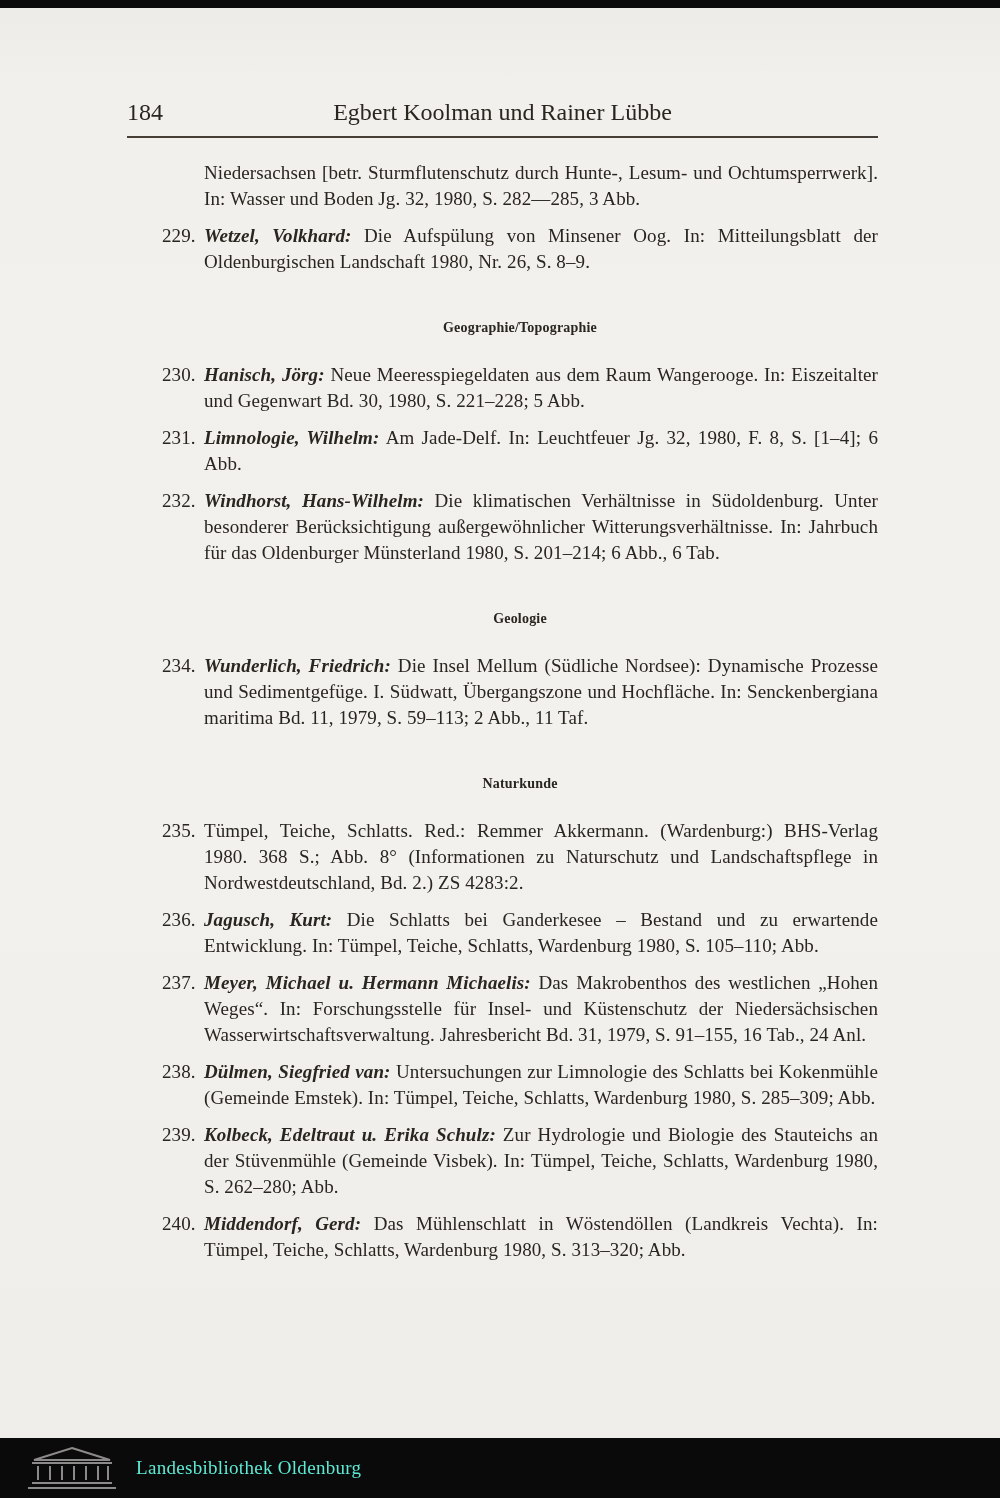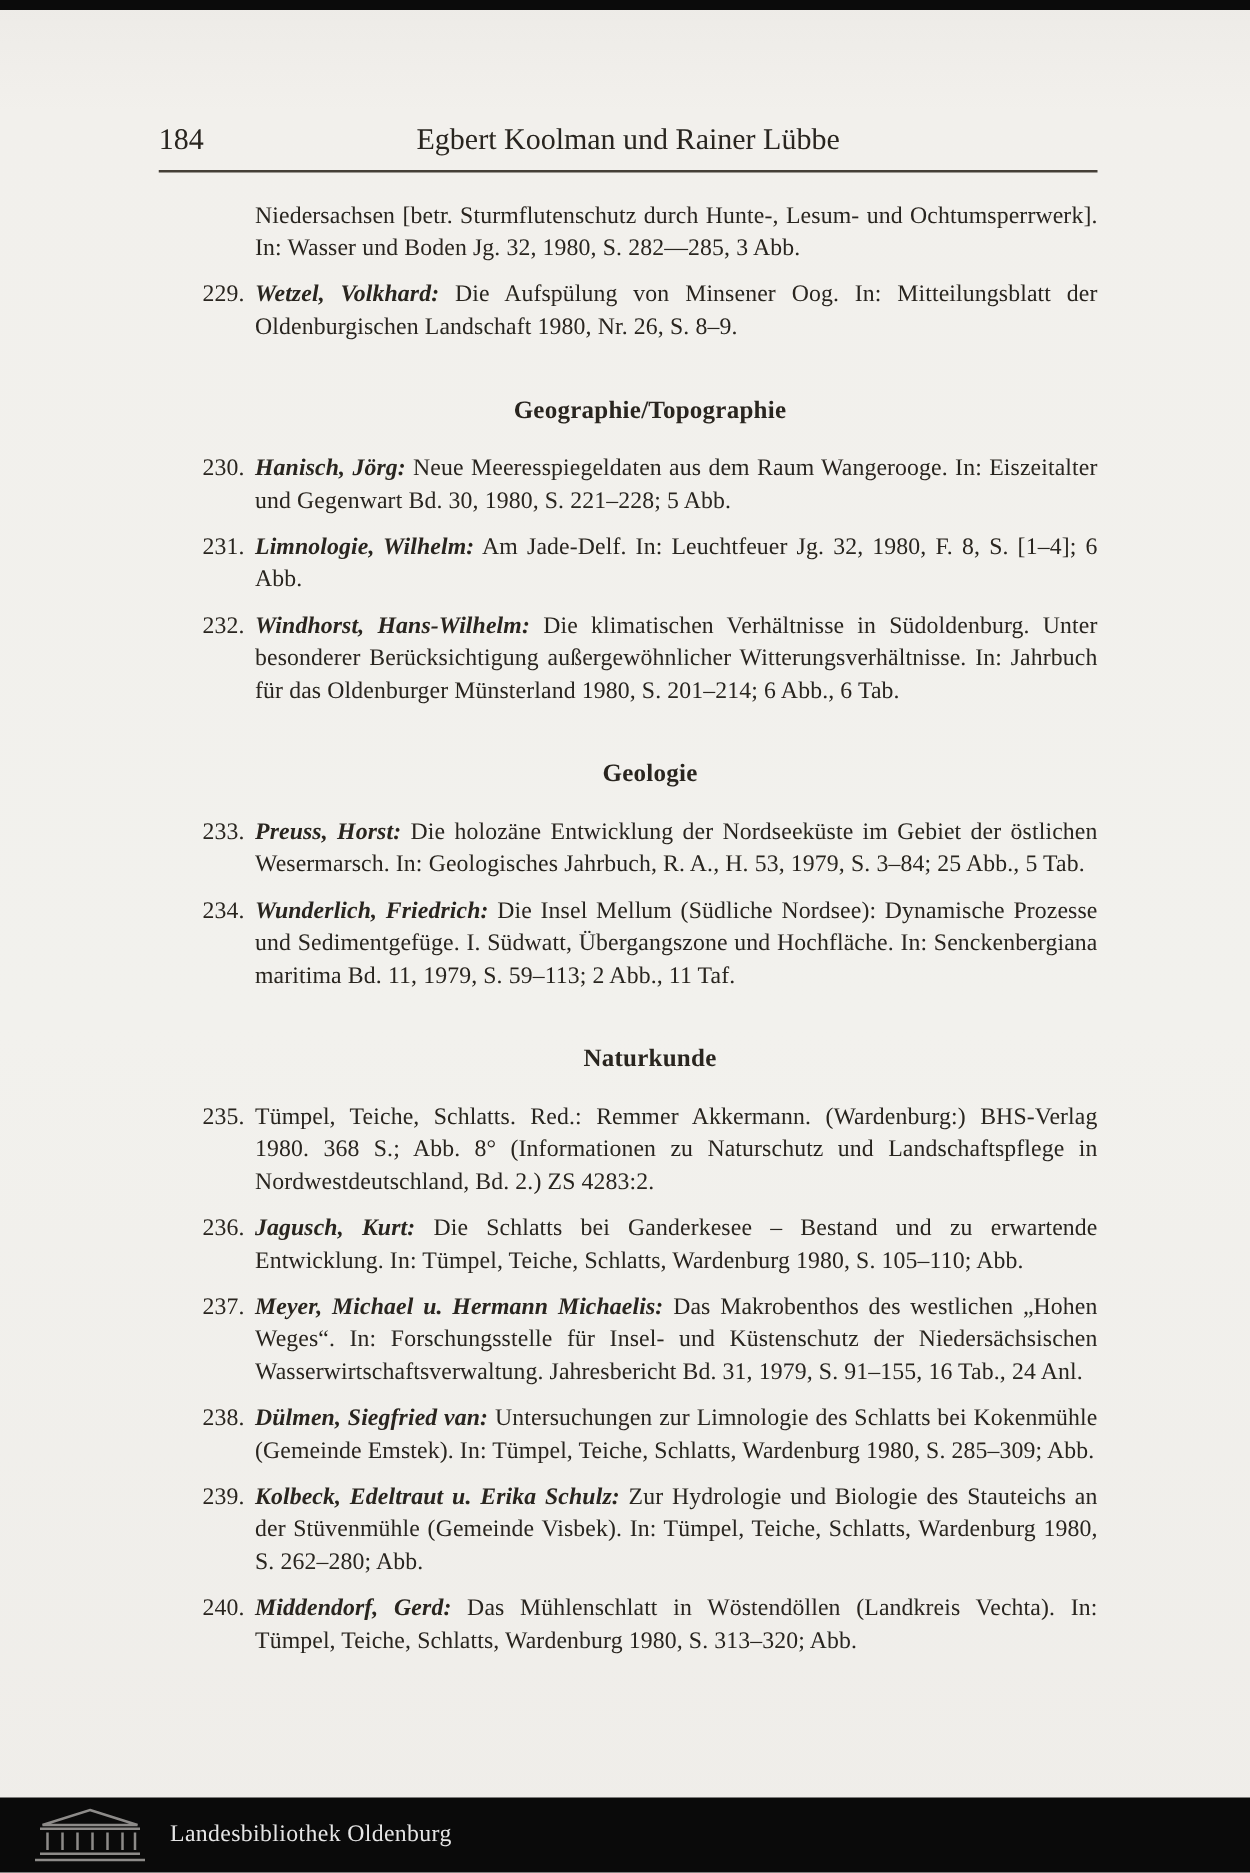--- a/index.html
+++ b/index.html
@@ -67,39 +67,39 @@
   .entry-num {
     display: inline-block;
     width: 42px;
     text-indent: 0;
   }
   .entry-author {
     font-style: italic;
     font-weight: bold;
   }
   .section-heading {
-    font-size: 20px;
+    font-size: 14px;
     font-weight: bold;
     text-align: center;
     margin: 40px 0 21px 0;
     letter-spacing: 0.2px;
   }
   .footer-bar {
     position: absolute;
     left: 0; right: 0; bottom: 0;
     height: 60px;
     background: #0a0a0a;
     display: flex;
     align-items: center;
     gap: 16px;
     padding-left: 24px;
     box-sizing: border-box;
   }
   .library-name {
-    color: #e5e5e5;
+    color: #5eead4;
     font-size: 19px;
     letter-spacing: 0.3px;
   }
   .library-logo {
     flex: 0 0 auto;
   }
 </style>
 </head>
 <body>
 
@@ -112,21 +112,20 @@
   </header>
   <hr class="header-rule">
   <main class="bibliography" id="bibliography">
       <p class="entry continuation"><span class="entry-text">Niedersachsen [betr. Sturmflutenschutz durch Hunte-, Lesum- und Ochtumsperrwerk]. In: Wasser und Boden Jg. 32, 1980, S. 282—285, 3 Abb.</span></p>
       <p class="entry"><span class="entry-num">229.</span><i class="entry-author">Wetzel, Volkhard:</i> <span class="entry-text">Die Aufspülung von Minsener Oog. In: Mitteilungsblatt der Oldenburgischen Landschaft 1980, Nr. 26, S. 8–9.</span></p>
       <h2 class="section-heading">Geographie/Topographie</h2>
       <p class="entry"><span class="entry-num">230.</span><i class="entry-author">Hanisch, Jörg:</i> <span class="entry-text">Neue Meeresspiegeldaten aus dem Raum Wangerooge. In: Eiszeitalter und Gegenwart Bd. 30, 1980, S. 221–228; 5 Abb.</span></p>
       <p class="entry"><span class="entry-num">231.</span><i class="entry-author">Limnologie, Wilhelm:</i> <span class="entry-text">Am Jade-Delf. In: Leuchtfeuer Jg. 32, 1980, F. 8, S. [1–4]; 6 Abb.</span></p>
       <p class="entry"><span class="entry-num">232.</span><i class="entry-author">Windhorst, Hans-Wilhelm:</i> <span class="entry-text">Die klimatischen Verhältnisse in Südoldenburg. Unter besonderer Berücksichtigung außergewöhnlicher Witterungsverhältnisse. In: Jahrbuch für das Oldenburger Münsterland 1980, S. 201–214; 6 Abb., 6 Tab.</span></p>
       <h2 class="section-heading">Geologie</h2>
-      <p class="entry"><span class="entry-num">233.</span><i class="entry-author">Preuss, Horst:</i> <span class="entry-text">Die holozäne Entwicklung der Nordseeküste im Gebiet der östlichen Wesermarsch. In: Geologisches Jahrbuch, R. A., H. 53, 1979, S. 3–84; 25 Abb., 5 Tab.</span></p>
       <p class="entry"><span class="entry-num">234.</span><i class="entry-author">Wunderlich, Friedrich:</i> <span class="entry-text">Die Insel Mellum (Südliche Nordsee): Dynamische Prozesse und Sedimentgefüge. I. Südwatt, Übergangszone und Hochfläche. In: Senckenbergiana maritima Bd. 11, 1979, S. 59–113; 2 Abb., 11 Taf.</span></p>
       <h2 class="section-heading">Naturkunde</h2>
       <p class="entry"><span class="entry-num">235.</span><span class="entry-text">Tümpel, Teiche, Schlatts. Red.: Remmer Akkermann. (Wardenburg:) BHS-Verlag 1980. 368 S.; Abb. 8° (Informationen zu Naturschutz und Landschaftspflege in Nordwestdeutschland, Bd. 2.) ZS 4283:2.</span></p>
       <p class="entry"><span class="entry-num">236.</span><i class="entry-author">Jagusch, Kurt:</i> <span class="entry-text">Die Schlatts bei Ganderkesee – Bestand und zu erwartende Entwicklung. In: Tümpel, Teiche, Schlatts, Wardenburg 1980, S. 105–110; Abb.</span></p>
       <p class="entry"><span class="entry-num">237.</span><i class="entry-author">Meyer, Michael u. Hermann Michaelis:</i> <span class="entry-text">Das Makrobenthos des westlichen „Hohen Weges“. In: Forschungsstelle für Insel- und Küstenschutz der Niedersächsischen Wasserwirtschaftsverwaltung. Jahresbericht Bd. 31, 1979, S. 91–155, 16 Tab., 24 Anl.</span></p>
       <p class="entry"><span class="entry-num">238.</span><i class="entry-author">Dülmen, Siegfried van:</i> <span class="entry-text">Untersuchungen zur Limnologie des Schlatts bei Kokenmühle (Gemeinde Emstek). In: Tümpel, Teiche, Schlatts, Wardenburg 1980, S. 285–309; Abb.</span></p>
       <p class="entry"><span class="entry-num">239.</span><i class="entry-author">Kolbeck, Edeltraut u. Erika Schulz:</i> <span class="entry-text">Zur Hydrologie und Biologie des Stauteichs an der Stüvenmühle (Gemeinde Visbek). In: Tümpel, Teiche, Schlatts, Wardenburg 1980, S. 262–280; Abb.</span></p>
       <p class="entry"><span class="entry-num">240.</span><i class="entry-author">Middendorf, Gerd:</i> <span class="entry-text">Das Mühlenschlatt in Wöstendöllen (Landkreis Vechta). In: Tümpel, Teiche, Schlatts, Wardenburg 1980, S. 313–320; Abb.</span></p>
     </main>
 </div>

